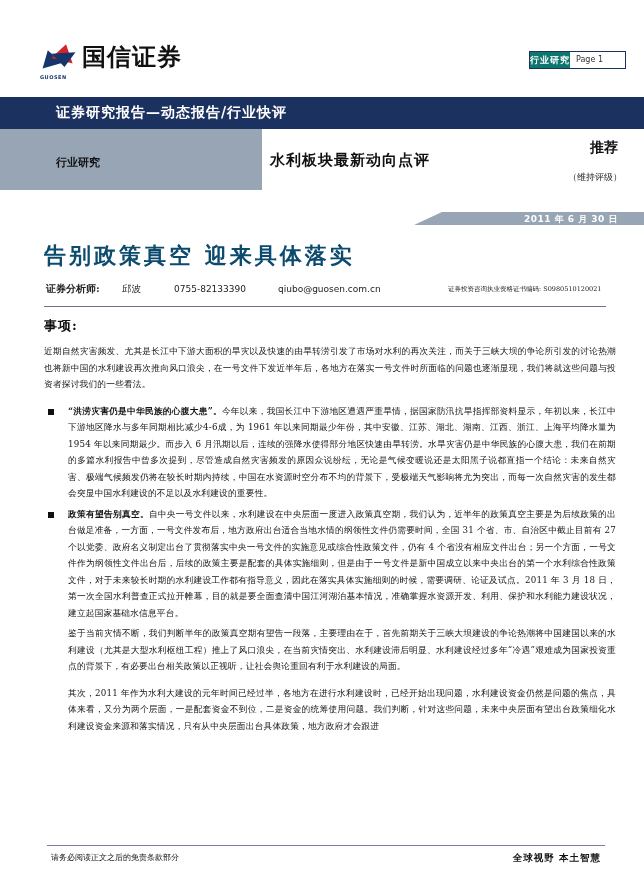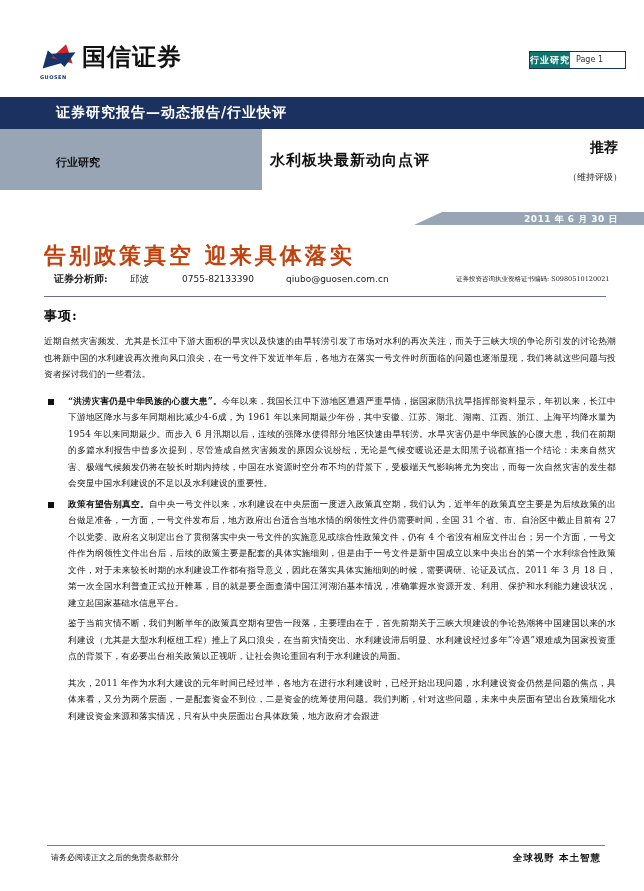--- a/index.html
+++ b/index.html
@@ -198,26 +198,26 @@
   
   .content {
     padding: 0 26px 0 30px;
     position: relative;
   }
   .headline {
     font-family: "DejaVu Serif", "Liberation Serif", serif;
     font-size: 22px;
     font-weight: bold;
     letter-spacing: 3px;
-    margin: 16px 0 0 14px;
-    color: #c2410c;
+    margin: 16px 0 10px 14px;
+    color: #0c4a6e;
   }
 
   table.analysts {
-    margin-left: 24px;
+    margin-left: 16px;
     border-collapse: collapse;
     font-size: 9px;
     color: #222;
   }
   table.analysts td {
     padding: 1px 0;
     vertical-align: middle;
     white-space: nowrap;
   }
   td.role {

